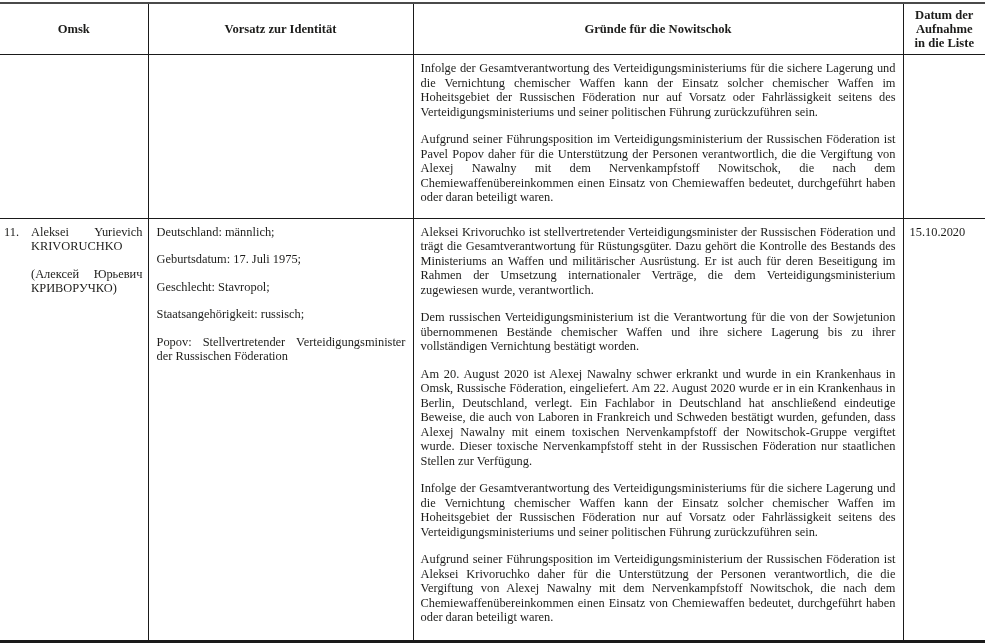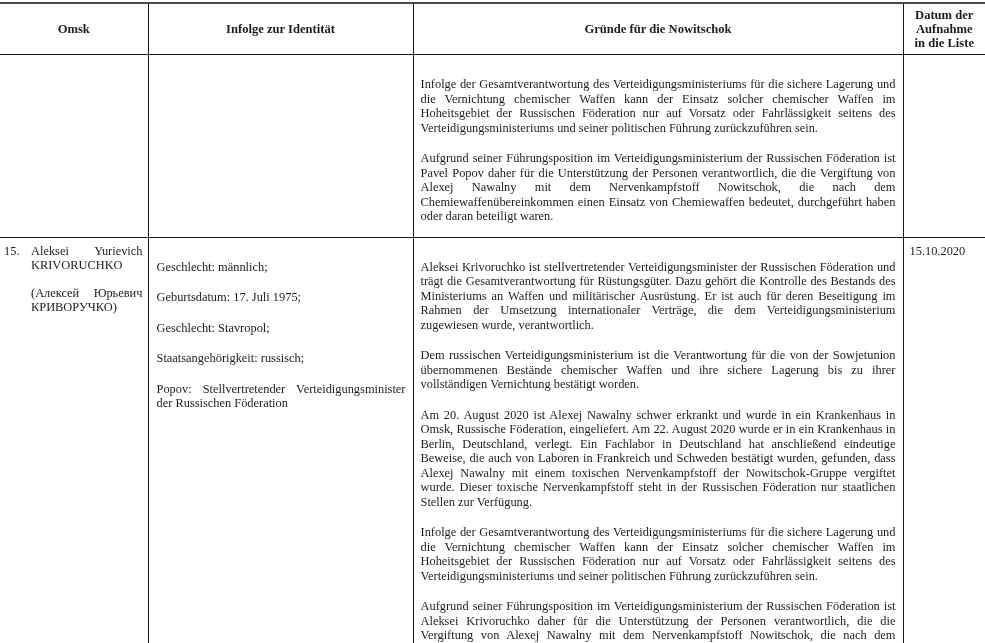--- a/index.html
+++ b/index.html
@@ -30,21 +30,21 @@
     text-align:center;vertical-align:middle;padding:4px 6px;margin-left:20px;
   }
   thead th{border-bottom:1px solid var(--border);}
   tbody tr.row-continuation{height:162px;}
   tbody tr.row-entry{height:423px;}
   tbody tr.row-entry td{border-top:1px solid var(--border);}
   tbody td{
     vertical-align:top;font-size:12.4px;line-height:14.5px;
     padding:6px 7px 0 7px;box-sizing:border-box;
   }
-  td p{margin:16px 0 13px 0;}
+  td p{margin:0 0 13px 0;}
   .reasons-cell{text-align:justify;}
   .identity-cell{text-align:justify;padding-left:8px;}
   .name-cell{padding:6px 5px 0 4px;}
   .name-block{display:grid;grid-template-columns:27px 1fr;}
   .entry-number{text-align:left;}
   .name-text p{text-align:justify;margin:0 0 13px 0;}
   .date-cell{padding:6px 7px 0 6px;}
 </style>
 </head>
 <body>
@@ -53,47 +53,47 @@
   <table class="sanctions">
     <colgroup>
       <col style="width:148px">
       <col style="width:265px">
       <col style="width:490px">
       <col style="width:82px">
     </colgroup>
     <thead>
       <tr>
         <th>Omsk</th>
-        <th>Infolge zur Identität</th>
+        <th>Vorsatz zur Identität</th>
         <th>Gründe für die Nowitschok</th>
         <th>Datum der Aufnahme in die Liste</th>
       </tr>
     </thead>
     <tbody>
       <tr class="row-continuation">
         <td class="name-cell"></td>
         <td class="identity-cell"></td>
         <td class="reasons-cell">
           <p>Infolge der Gesamtverantwortung des Verteidigungsministeriums für die sichere Lagerung und die Vernichtung chemischer Waffen kann der Einsatz solcher chemischer Waffen im Hoheitsgebiet der Russischen Föderation nur auf Vorsatz oder Fahrlässigkeit seitens des Verteidigungsministeriums und seiner politischen Führung zurückzuführen sein.</p>
           <p>Aufgrund seiner Führungsposition im Verteidigungsministerium der Russischen Föderation ist Pavel Popov daher für die Unterstützung der Personen verantwortlich, die die Vergiftung von Alexej Nawalny mit dem Nervenkampfstoff Nowitschok, die nach dem Chemiewaffenübereinkommen einen Einsatz von Chemiewaffen bedeutet, durchgeführt haben oder daran beteiligt waren.</p>
         </td>
         <td class="date-cell"></td>
       </tr>
       <tr class="row-entry">
         <td class="name-cell">
           <div class="name-block">
-            <span class="entry-number">15.</span>
+            <span class="entry-number">11.</span>
             <div class="name-text">
               <p>Aleksei Yurievich KRIVORUCHKO</p>
               <p>(Алексей Юрьевич КРИВОРУЧКО)</p>
             </div>
           </div>
         </td>
         <td class="identity-cell">
-          <p>Geschlecht: männlich;</p>
+          <p>Deutschland: männlich;</p>
           <p>Geburtsdatum: 17. Juli 1975;</p>
           <p>Geschlecht: Stavropol;</p>
           <p>Staatsangehörigkeit: russisch;</p>
           <p>Popov: Stellvertretender Verteidigungsminister der Russischen Föderation</p>
         </td>
         <td class="reasons-cell">
           <p>Aleksei Krivoruchko ist stellvertretender Verteidigungsminister der Russischen Föderation und trägt die Gesamtverantwortung für Rüstungsgüter. Dazu gehört die Kontrolle des Bestands des Ministeriums an Waffen und militärischer Ausrüstung. Er ist auch für deren Beseitigung im Rahmen der Umsetzung internationaler Verträge, die dem Verteidigungsministerium zugewiesen wurde, verantwortlich.</p>
           <p>Dem russischen Verteidigungsministerium ist die Verantwortung für die von der Sowjetunion übernommenen Bestände chemischer Waffen und ihre sichere Lagerung bis zu ihrer vollständigen Vernichtung bestätigt worden.</p>
           <p>Am 20. August 2020 ist Alexej Nawalny schwer erkrankt und wurde in ein Krankenhaus in Omsk, Russische Föderation, eingeliefert. Am 22. August 2020 wurde er in ein Krankenhaus in Berlin, Deutschland, verlegt. Ein Fachlabor in Deutschland hat anschließend eindeutige Beweise, die auch von Laboren in Frankreich und Schweden bestätigt wurden, gefunden, dass Alexej Nawalny mit einem toxischen Nervenkampfstoff der Nowitschok-Gruppe vergiftet wurde. Dieser toxische Nervenkampfstoff steht in der Russischen Föderation nur staatlichen Stellen zur Verfügung.</p>
           <p>Infolge der Gesamtverantwortung des Verteidigungsministeriums für die sichere Lagerung und die Vernichtung chemischer Waffen kann der Einsatz solcher chemischer Waffen im Hoheitsgebiet der Russischen Föderation nur auf Vorsatz oder Fahrlässigkeit seitens des Verteidigungsministeriums und seiner politischen Führung zurückzuführen sein.</p>

